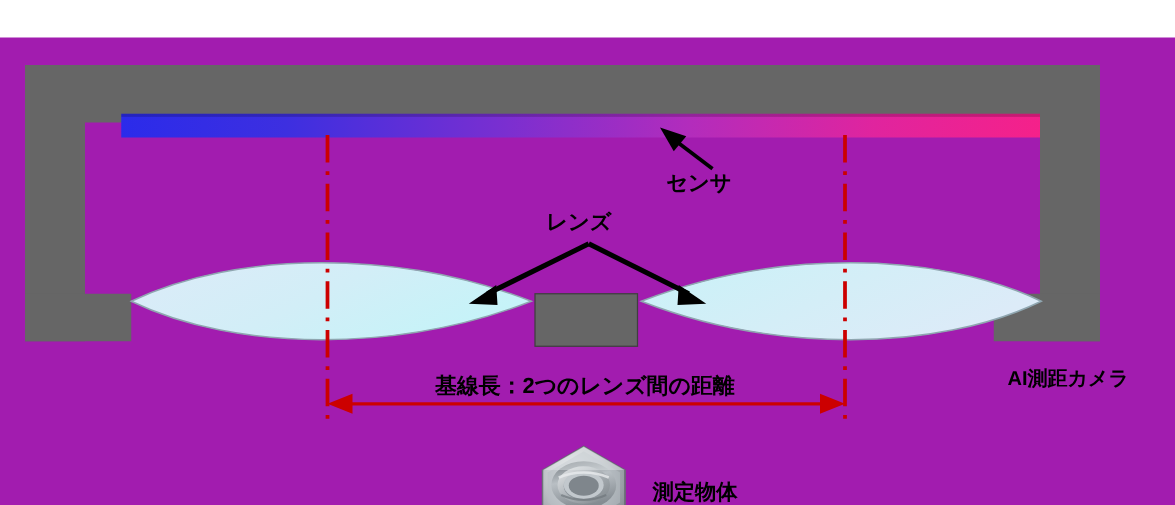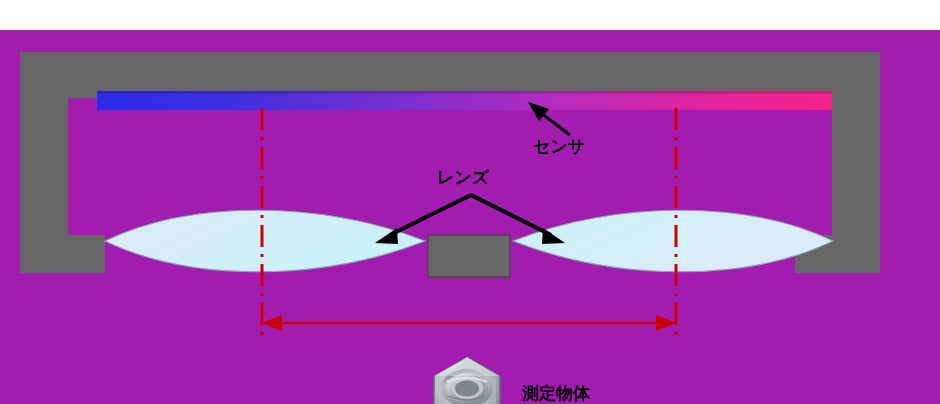--- a/index.html
+++ b/index.html
@@ -152,17 +152,19 @@
       <path d="M 434,382 L 467,401 L 500,382" fill="#5f666b" opacity="0.35"></path>
       <path d="M 434,346 L 434,382" stroke="#6d7479" stroke-width="1" fill="none"></path>
       <path d="M 500,346 L 500,382" stroke="#6d7479" stroke-width="1" fill="none"></path>
     </g>
   </svg>
 
   <div class="lbl" id="label-sensor">センサ</div>
 
   <div class="lbl" id="label-lens">レンズ</div>
 
+  <div class="lbl" id="label-baseline">基線長：2つのレンズ間の距離</div>
 
+  <div class="lbl" id="label-camera">AI測距カメラ</div>
 
   <div class="lbl" id="label-object">測定物体</div>
 
 </div>
 
 </body></html>

